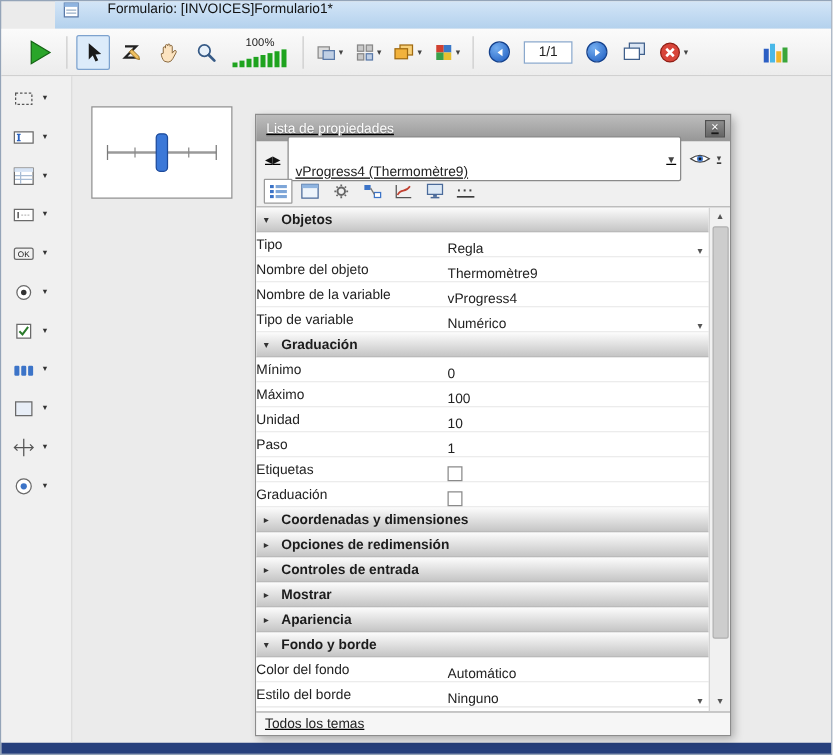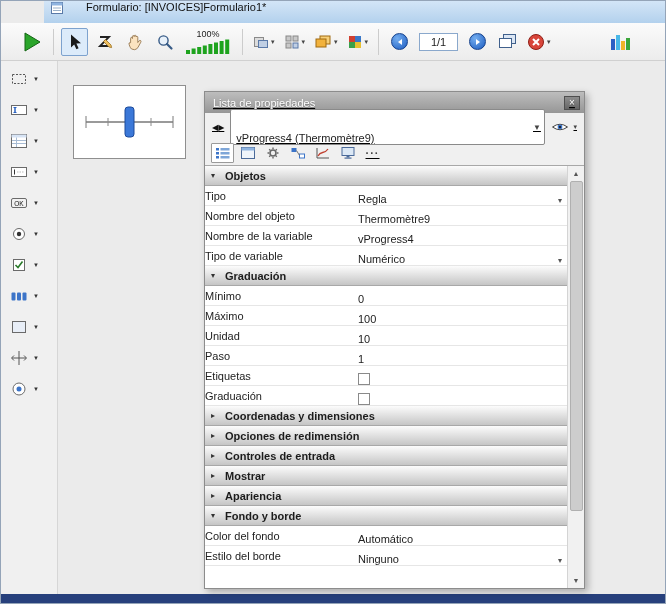--- a/index.html
+++ b/index.html
@@ -479,19 +479,22 @@
                 </span>
               </div>
             </div>
           <div class="scrollbar">
             <span class="sb-btn">▲</span>
             <span class="sb-thumb"></span>
             <span class="sb-btn bottom">▼</span>
           </div>
         </div>
 
+        <div class="panel-footer">
+          <span>Todos los temas</span>
+        </div>
       </div>
 
     </div>
   </div>
 
   <div class="bottom-strip"></div>
 </div>
 
 </body></html>

